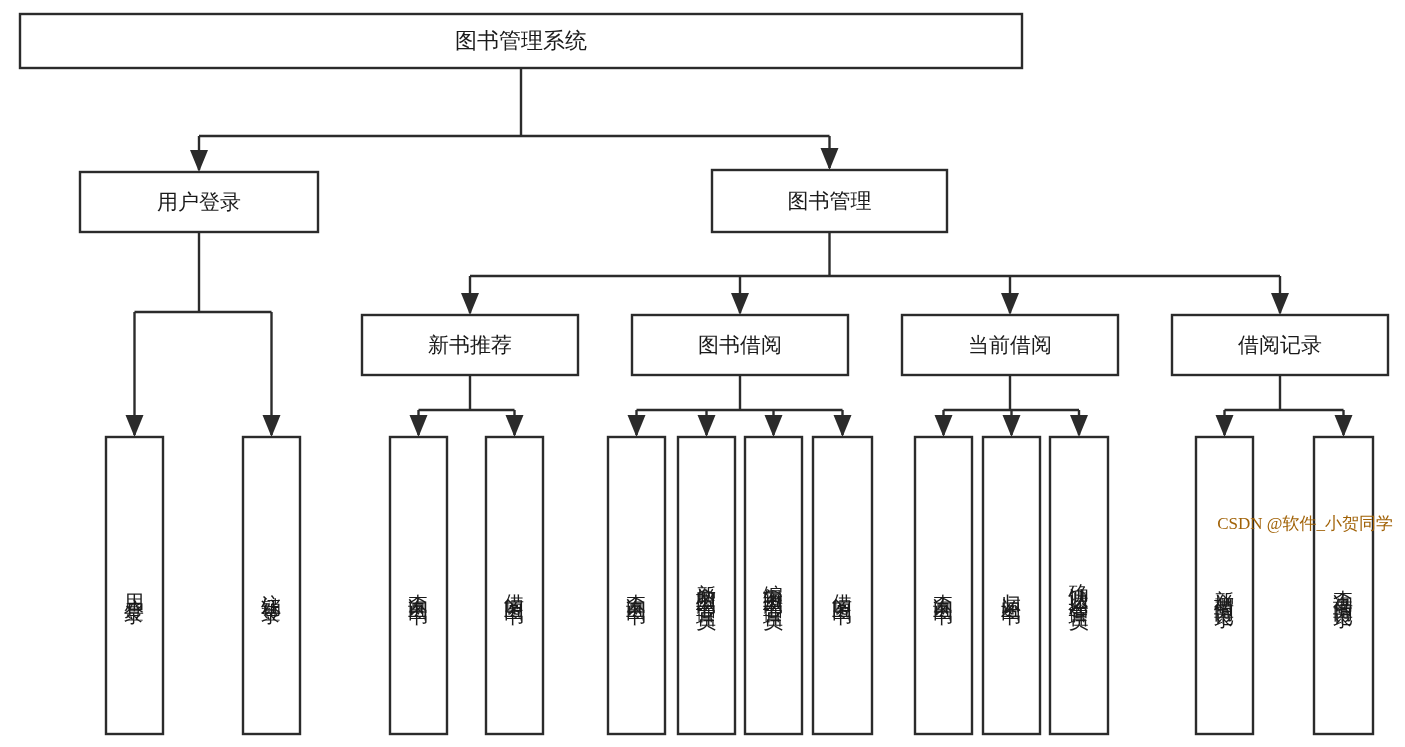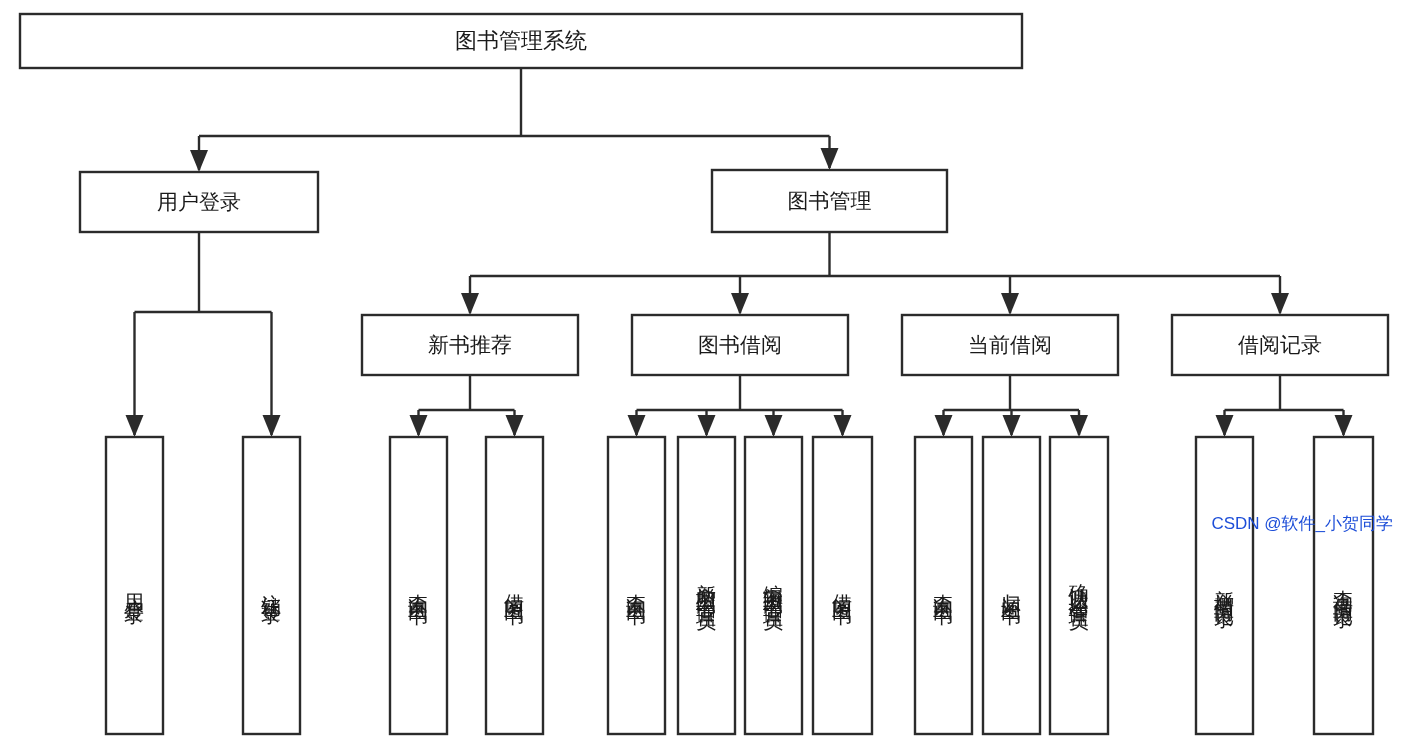--- a/index.html
+++ b/index.html
@@ -71,23 +71,23 @@
     line-height: 1;
     letter-spacing: 4px;
     color: #1a1a1a;
     white-space: nowrap;
     text-align: center;
   }
   .watermark {
     position: absolute;
     right: 12px;
     bottom: 8px;
-    font-family: Liberation Sans, sans-serif;
+    font-family: Liberation Serif, serif;
     font-size: 17px;
-    color: #1d4ed8;
+    color: #a16207;
     white-space: nowrap;
     user-select: none;
   }
 </style>
 </head>
 <body>
 
 <div id="diagram-root">
 
   <svg class="diagram-canvas" viewBox="0 0 1405 747">

